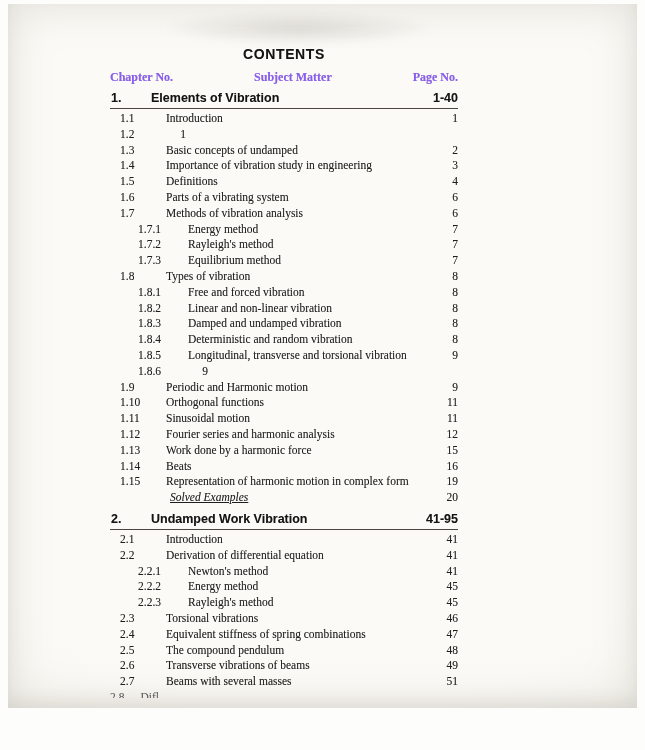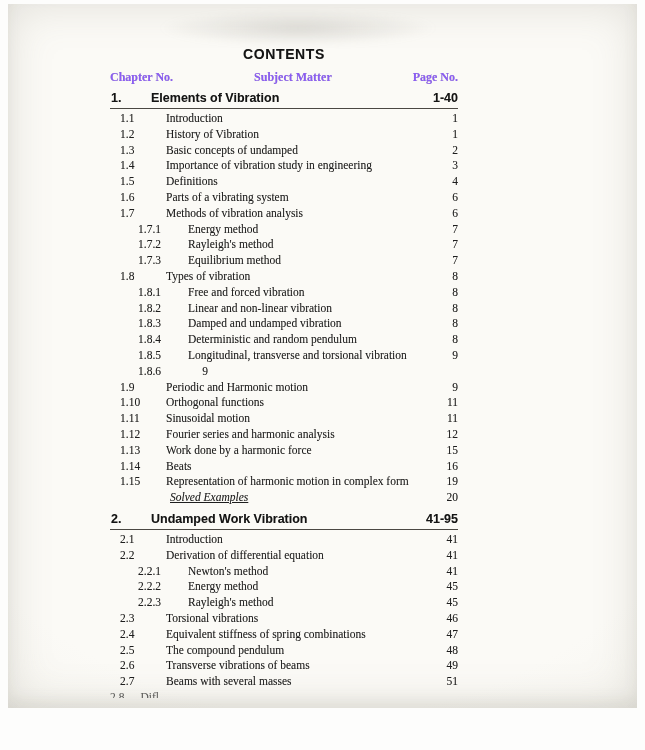--- a/index.html
+++ b/index.html
@@ -85,21 +85,20 @@
         <span class="title">Elements of Vibration</span>
         <span class="page">1-40</span>
       </div>
       <div class="row section">
         <span class="num">1.1</span>
         <span class="title">Introduction</span>
         <span class="page">1</span>
       </div>
       <div class="row section">
         <span class="num">1.2</span>
-        <span class="title">History of Vibration</span>
         <span class="page">1</span>
       </div>
       <div class="row section">
         <span class="num">1.3</span>
         <span class="title">Basic concepts of undamped</span>
         <span class="page">2</span>
       </div>
       <div class="row section">
         <span class="num">1.4</span>
         <span class="title">Importance of vibration study in engineering</span>
@@ -150,21 +149,21 @@
         <span class="title">Linear and non-linear vibration</span>
         <span class="page">8</span>
       </div>
       <div class="row sub">
         <span class="num">1.8.3</span>
         <span class="title">Damped and undamped vibration</span>
         <span class="page">8</span>
       </div>
       <div class="row sub">
         <span class="num">1.8.4</span>
-        <span class="title">Deterministic and random pendulum</span>
+        <span class="title">Deterministic and random vibration</span>
         <span class="page">8</span>
       </div>
       <div class="row sub">
         <span class="num">1.8.5</span>
         <span class="title">Longitudinal, transverse and torsional vibration</span>
         <span class="page">9</span>
       </div>
       <div class="row sub">
         <span class="num">1.8.6</span>
         <span class="page">9</span>

